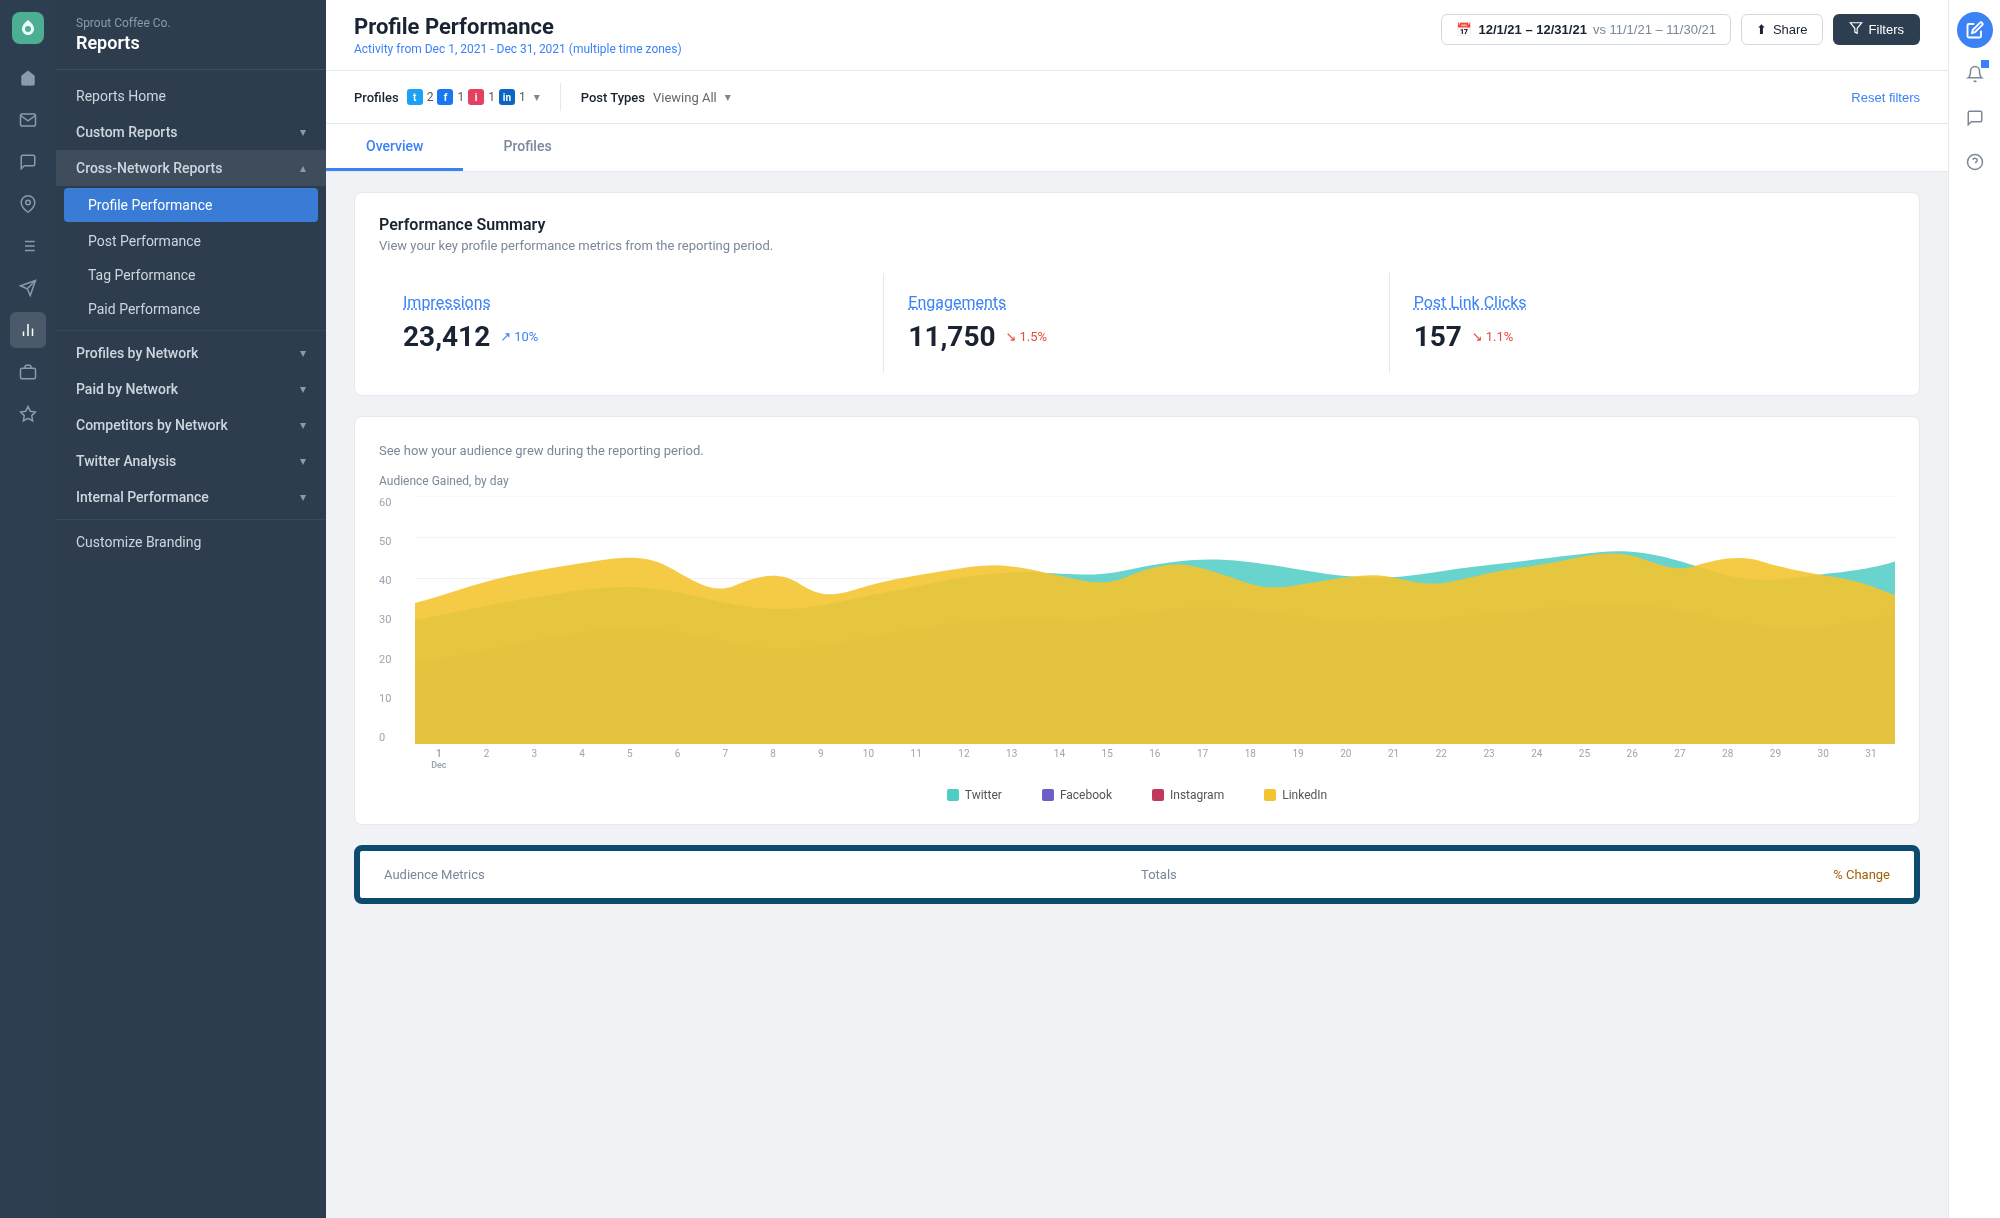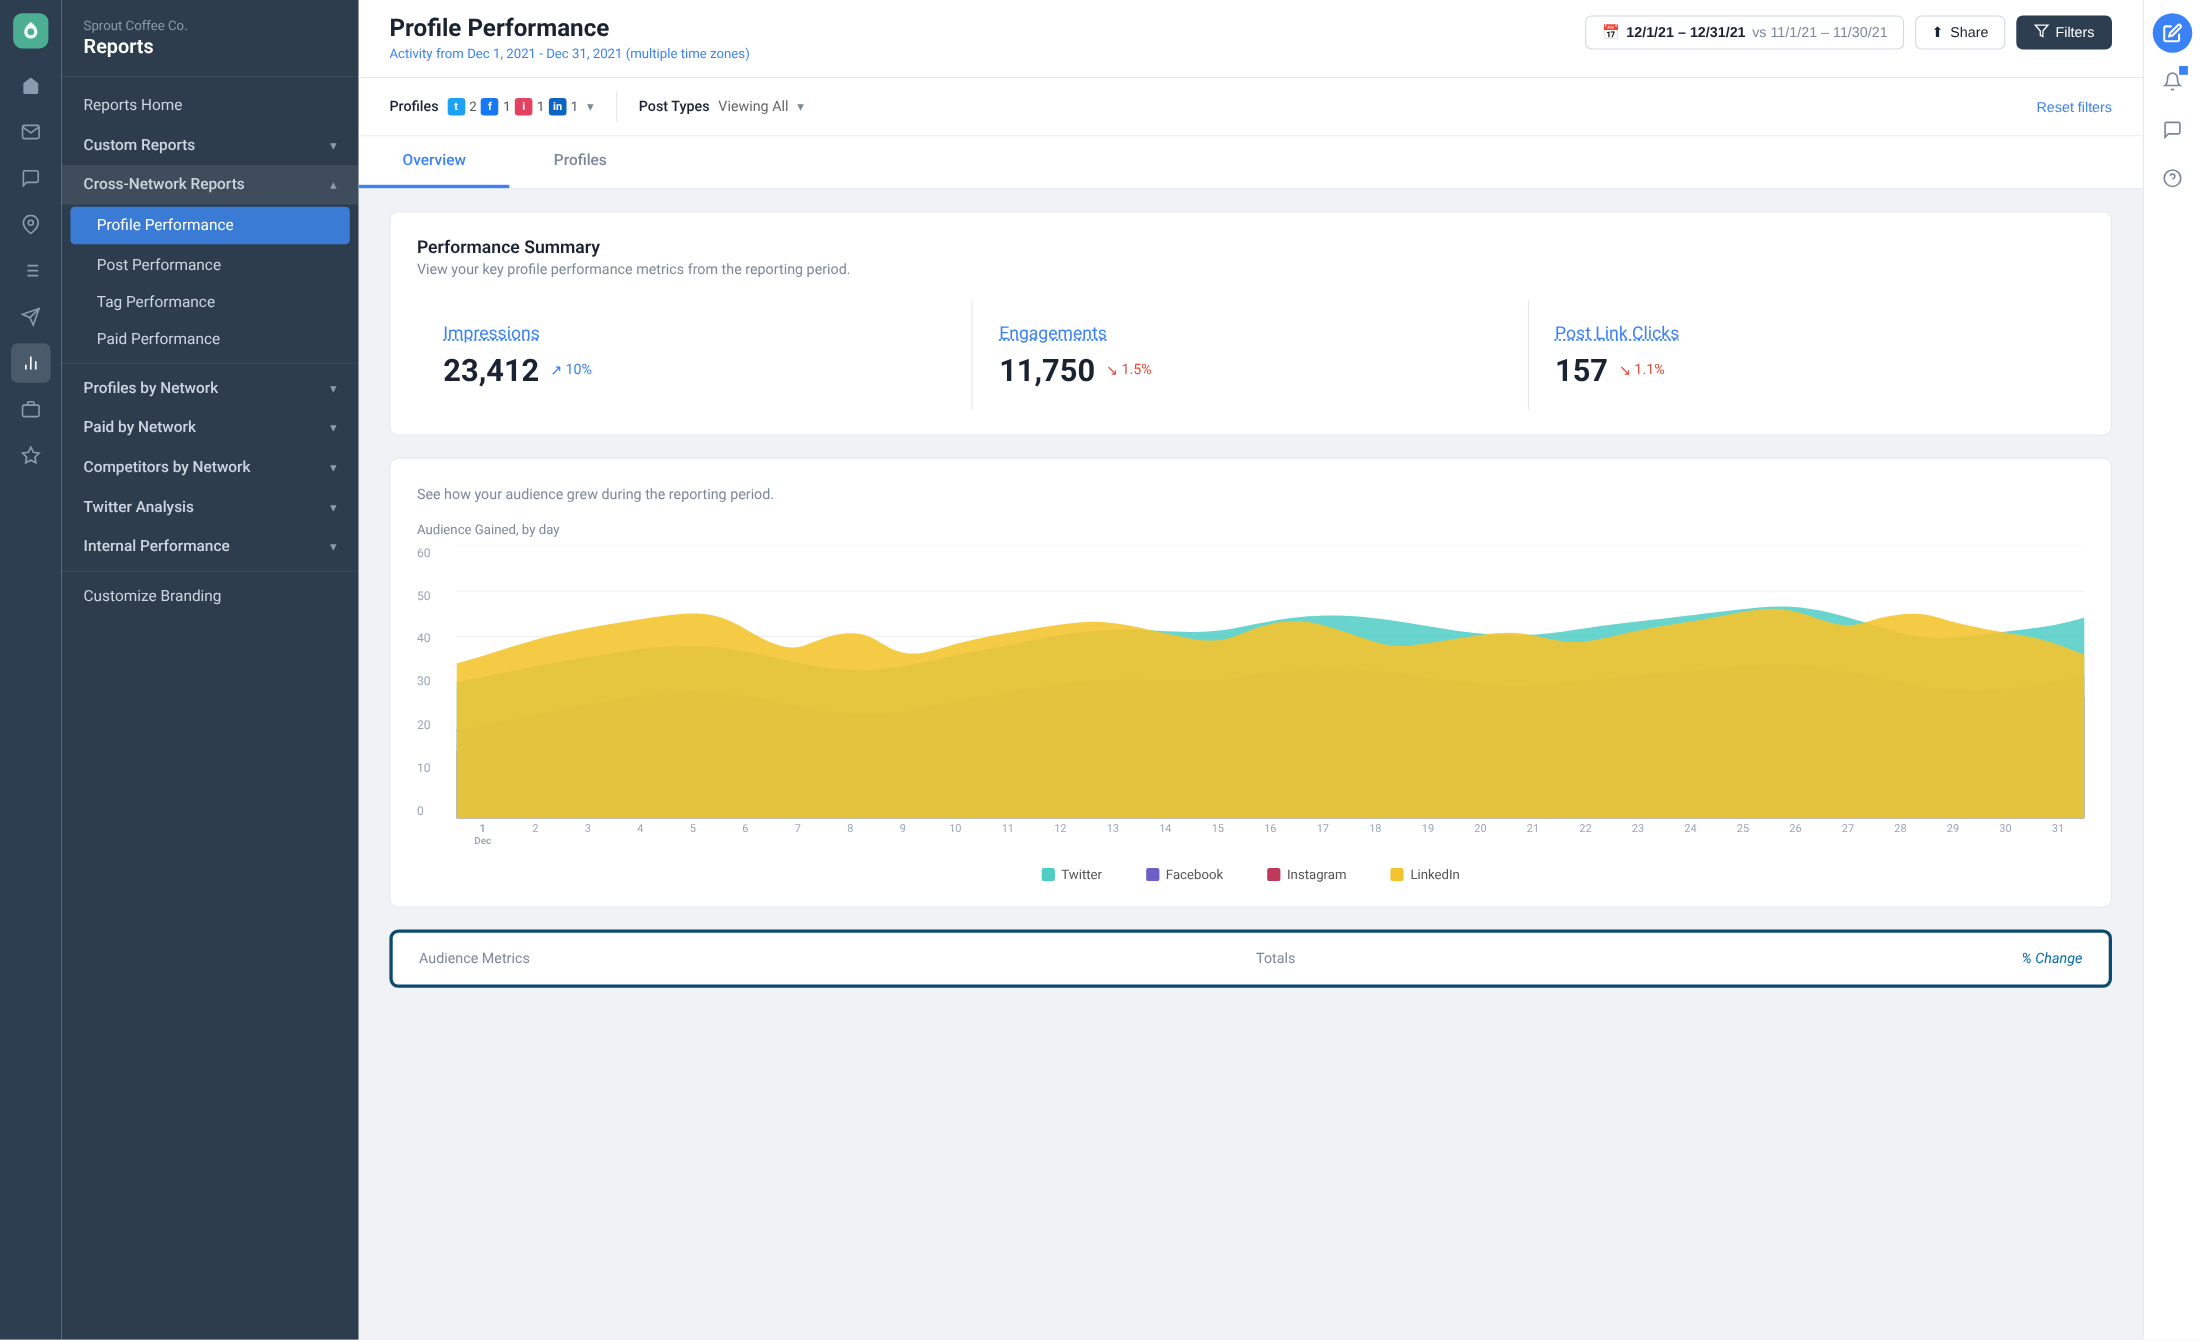--- a/index.html
+++ b/index.html
@@ -559,24 +559,24 @@
           <div class="legend-dot" style="background:#c0395a;"></div>
           <span>Instagram</span>
         </div>
         <div class="legend-item">
           <div class="legend-dot" style="background:#f4c430;"></div>
           <span>LinkedIn</span>
         </div>
       </div>
     </div>
 
-    <div style="background:#fff; margin: 0 28px 20px; border: 3px solid #0c4a6e; border-radius: 8px; padding: 16px 24px; display:flex; justify-content:space-between; align-items:flex-end;">
+    <div style="background:#fff; margin: 0 28px 20px; border: 6px solid #0c4a6e; border-radius: 8px; padding: 16px 24px; display:flex; justify-content:space-between; align-items:flex-end;">
       <span style="font-size:13px; color:#7a8899;">Audience Metrics</span>
       <span style="font-size:13px; color:#7a8899;">Totals</span>
-      <span style="font-size:13px; color:#0369a1;font-style:italic;">% Change</span>
+      <span style="font-size:13px; color:#a16207;">% Change</span>
     </div>
   </div>
 </div>
 
 <div class="right-action-bar">
   <div class="right-action-wrapper">
     <div class="right-action-btn primary">
       <svg width="18" height="18" viewBox="0 0 24 24" fill="none" stroke="currentColor" stroke-width="2.5">
           <path d="M11 4H4a2 2 0 00-2 2v14a2 2 0 002 2h14a2 2 0 002-2v-7"></path>
           <path d="M18.5 2.5a2.121 2.121 0 013 3L12 15l-4 1 1-4 9.5-9.5z"></path>

